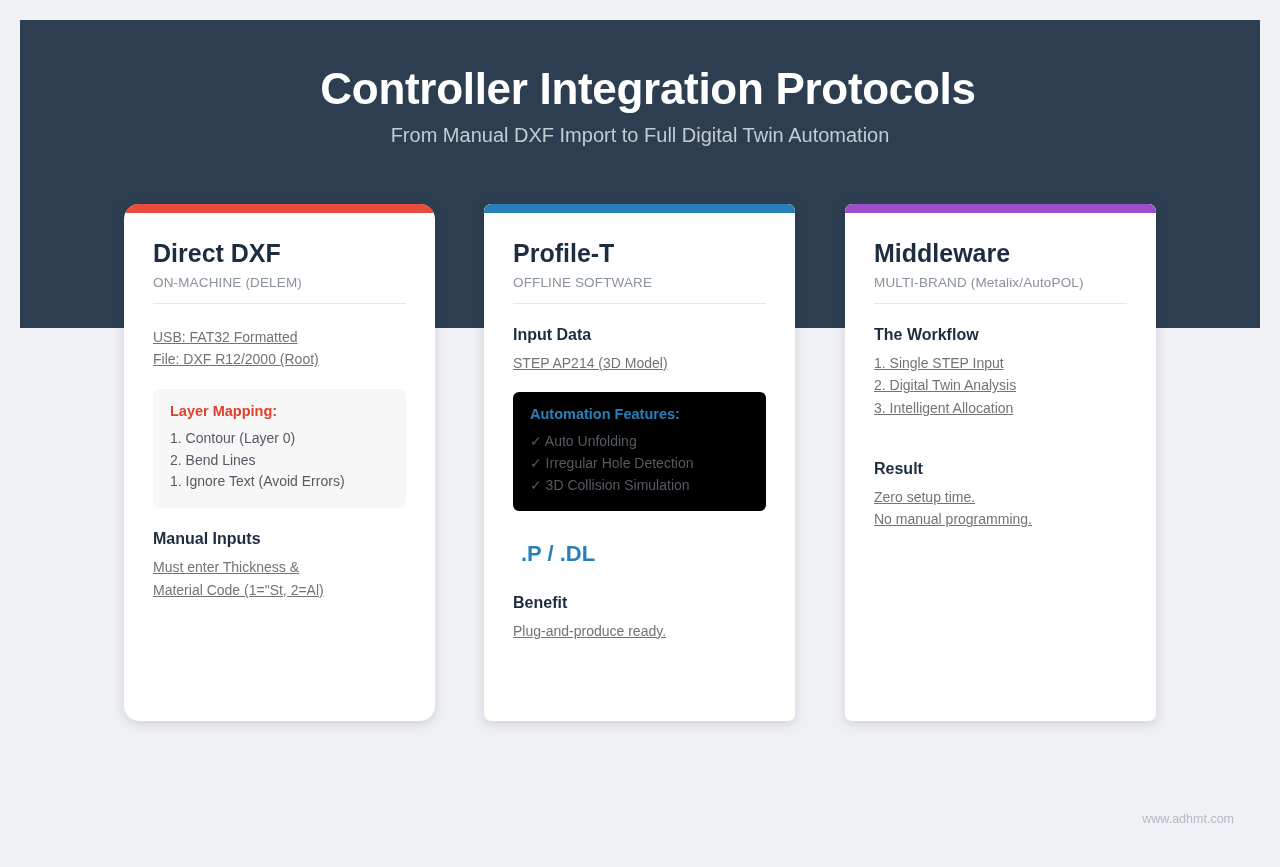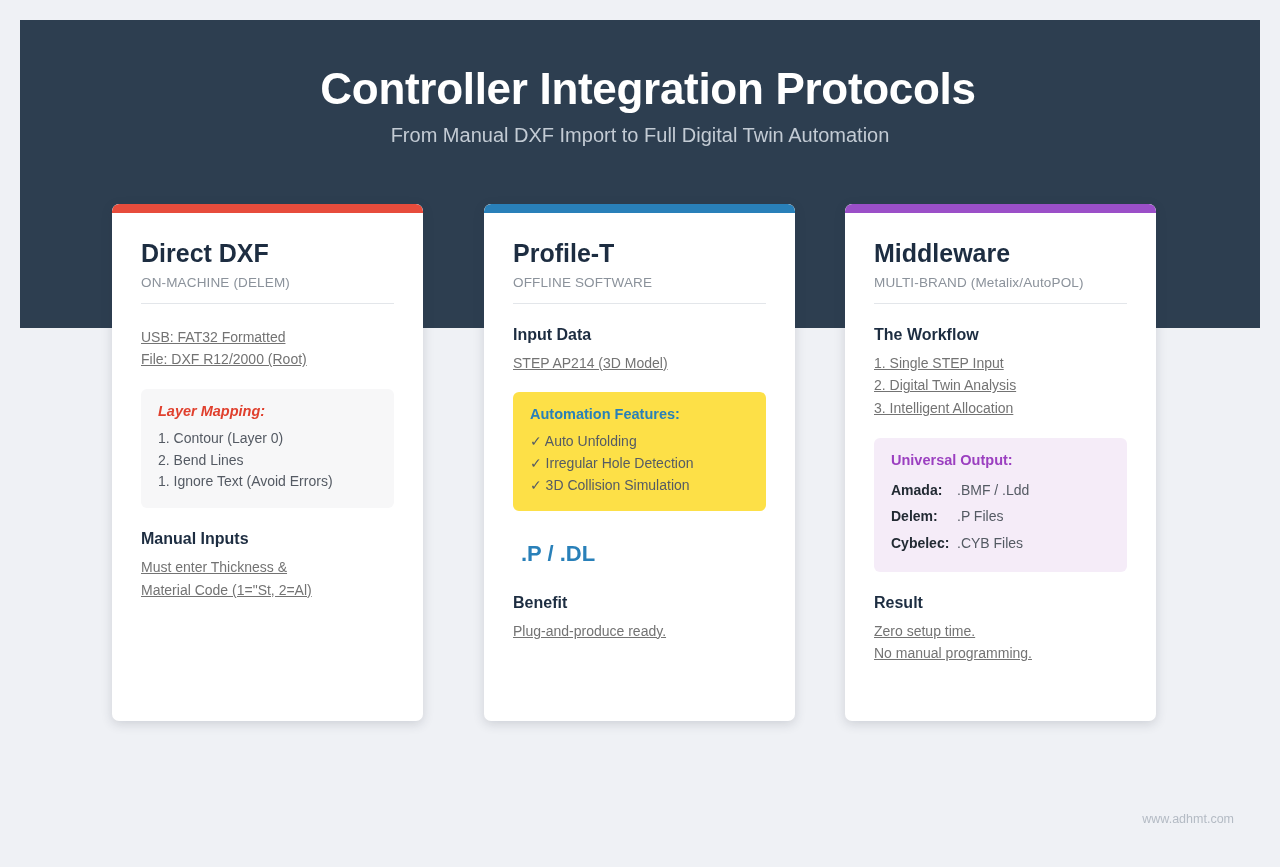--- a/index.html
+++ b/index.html
@@ -61,21 +61,21 @@
     top: 0;
     width: 311px;
     background: #ffffff;
     border-radius: 7px;
     box-shadow: 0 3px 11px rgba(40,50,65,0.17);
     box-sizing: border-box;
     padding: 0;
     height: 517px;
     overflow: hidden;
   }
-  .card.c0 { left: 112px; }
+  .card.c0 { left: 124px; border-radius: 15px; }
   .card.c1 { left: 484px; }
   .card.c2 { left: 845px; }
 
   .card-accent {
     height: 9px;
     width: 100%;
     border-radius: 7px 7px 0 0;
   }
 
   .card-body {
@@ -116,28 +116,28 @@
   .gap-md { height: 18px; }
   .gap-lg { height: 22px; }
 
   
   .hl-box {
     border-radius: 6px;
     padding: 14px 17px 15px 17px;
     box-sizing: border-box;
   }
   .hl-box.grey  { background: #f7f7f8; }
-  .hl-box.blue  { background: #fde047; }
+  .hl-box.blue  { background: #000000; }
   .hl-box.purple{ background: #f5ecf8; }
   .hl-title {
     font-size: 14.5px;
     font-weight: bold;
     margin: 0 0 9px 0;
   }
-  .hl-title.red    { color: #e0402e; font-style: italic; }
+  .hl-title.red    { color: #e0402e; }
   .hl-title.blue   { color: #2980b9; }
   .hl-title.purple { color: #9b3fc0; }
   .hl-item {
     font-size: 14px;
     color: #545a63;
     line-height: 1.55;
   }
   .hl-item.spaced { line-height: 1.9; }
   .hl-item b {
     color: #222a33;
@@ -240,32 +240,20 @@
       <div class="card-subtitle">MULTI-BRAND (Metalix/AutoPOL)</div>
       <div class="card-divider"></div>
 
       <div class="sec-head">The Workflow</div>
       <div class="sec-line">1. Single STEP Input</div>
       <div class="sec-line">2. Digital Twin Analysis</div>
       <div class="sec-line">3. Intelligent Allocation</div>
 
       <div class="gap-md"></div>
 
-      <div class="hl-box purple">
-        <div class="hl-title purple">Universal Output:</div>
-        <div class="hl-item spaced">
-          <b class="lbl">Amada:</b><span>.BMF / .Ldd</span>
-        </div>
-        <div class="hl-item spaced">
-          <b class="lbl">Delem:</b><span>.P Files</span>
-        </div>
-        <div class="hl-item spaced">
-          <b class="lbl">Cybelec:</b><span>.CYB Files</span>
-        </div>
-      </div>
 
       <div class="gap-lg"></div>
 
       <div class="sec-head">Result</div>
       <div class="sec-line">Zero setup time.</div>
       <div class="sec-line">No manual programming.</div>
     </div>
   </div>
 
 </div>

